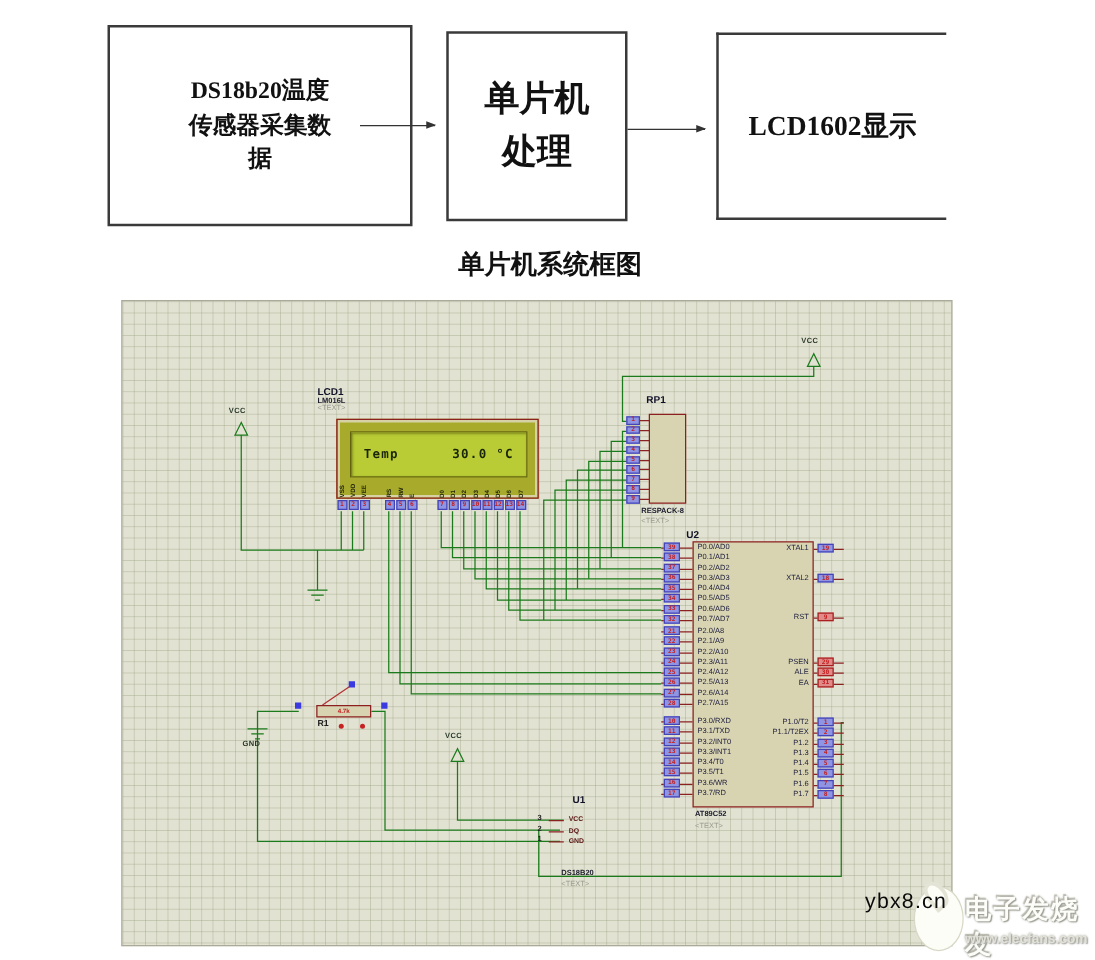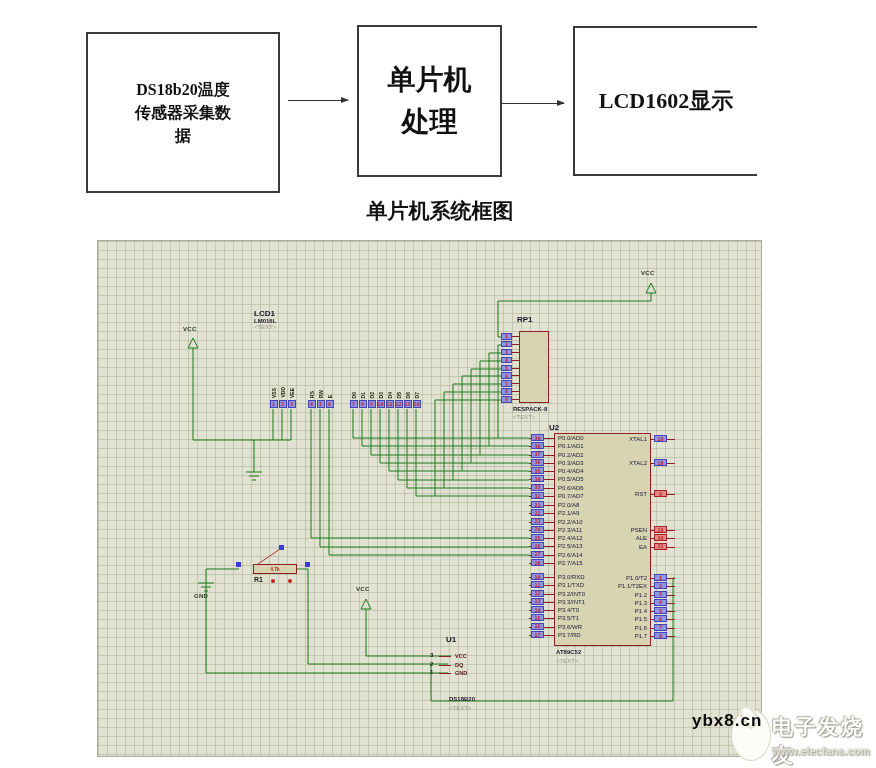--- a/index.html
+++ b/index.html
@@ -5,21 +5,21 @@
   *{box-sizing:border-box;margin:0;padding:0}
   html,body{width:876px;height:768px;background:#fff}
   body{font-family:"Liberation Sans","DejaVu Sans",sans-serif;position:relative}
   .screen{position:relative;width:876px;height:768px;overflow:hidden;background:#fff}
   .abs{position:absolute}
 
   
   .bd-box{position:absolute;border:2px solid #3a3a3a;display:flex;align-items:center;justify-content:center;
           text-align:center;white-space:pre-line;color:#111;
           font-family:"Liberation Serif","DejaVu Serif",serif;font-weight:bold}
-  .bd-box1{left:86px;top:32px;width:194px;height:161px;font-size:16px;line-height:1.45}
+  .bd-box1{left:86px;top:20px;width:244px;height:161px;font-size:19px;line-height:1.45}
   .bd-box2{left:357px;top:25px;width:145px;height:152px;font-size:28px;line-height:1.5}
   .bd-box3{left:573px;top:26px;width:184px;height:150px;font-size:22px;border-right:none}
   .bd-arrow{position:absolute;height:1px;background:#333}
   .bd-arrow::after{content:"";position:absolute;right:-1px;top:-3px;width:0;height:0;
           border-left:8px solid #333;border-top:3.5px solid transparent;border-bottom:3.5px solid transparent}
   .bd-caption{position:absolute;left:280px;top:197px;width:320px;text-align:center;color:#111;
           font-family:Liberation Sans, sans-serif;font-weight:bold;font-size:21px}
 
   
   .sch{position:absolute;left:97px;top:240px;width:665px;height:517px;background:#e2e2d2;
@@ -77,21 +77,21 @@
           font-size:7px;font-weight:bold;color:#0c3a0c}
   .u1btn{position:absolute;top:27px;width:8px;height:8px;border-radius:50%;background:#c62222;border:1px solid #7c0e0e}
 
   
   .r1body{position:absolute;left:155px;top:323px;width:44px;height:10px;background:#d8d4b2;border:1px solid #8c2020;
           display:flex;align-items:center;justify-content:center;font-size:5px;font-weight:bold;color:#c22020}
   .jsq{position:absolute;width:5px;height:5px;background:#3a3ae0}
   .rdot{position:absolute;width:4px;height:4px;border-radius:50%;background:#c62222}
 
   
-  .wm-site{position:absolute;left:692px;top:711px;font-size:17px;font-weight:bold;color:#0a0a0a;letter-spacing:1px}
+  .wm-site{position:absolute;left:692px;top:711px;font-size:17px;font-weight:normal;color:#0a0a0a;letter-spacing:1px}
   .wm-logo{position:absolute;left:731px;top:709px;width:40px;height:52px;background:#fdfdf8;border:1px solid #d8d8c6;
            border-radius:50%}
   .wm-flame{position:absolute;left:9px;top:-6px;width:16px;height:24px;border:3px solid #e4e4d6;background:#fdfdf8;
            border-radius:50% 50% 50% 0;transform:rotate(-40deg)}
   .wm-brand{position:absolute;left:772px;top:713px;font-size:21px;font-weight:bold;letter-spacing:2px;color:#fcfcf8;
            text-shadow:1px 1px 1px #9a9a90,-1px -1px 1px #b5b5aa,0 0 2px #999}
   .wm-url{position:absolute;left:772px;top:745px;font-size:11px;font-weight:bold;color:#e2e2d8;
            text-shadow:0 0 2px #9a9a90,1px 1px 1px #aaa}
 </style>
 </head>
@@ -170,20 +170,26 @@
     <div class="ptext" style="left:85px;top:85px">VCC</div>
     <div class="ptext" style="left:258px;top:345px">VCC</div>
     <div class="ptext" style="left:543px;top:29px">VCC</div>
     <div class="ptext" style="left:96px;top:352px">GND</div>
 
     <div class="abs" style="left:156px;top:68px">
       <div class="ref">LCD1</div>
       <div class="part">LM016L</div>
       <div class="ph">&lt;TEXT&gt;</div>
     </div>
+    <div class="lcd-module">
+      <div class="lcd-screen">
+        <span>Temp</span>
+        <span>30.0 °C</span>
+      </div>
+    </div>
 
     <div class="rowflex" style="left:171px;top:141px">
 
     <div class="vcell">
           <span class="vtext">VSS</span>
         </div>
         <div class="vcell">
           <span class="vtext">VDD</span>
         </div>
         <div class="vcell">
@@ -535,21 +541,21 @@
         </div>
         <div class="u2rowR">
           <span class="lab">P1.7</span>
           <span class="stub"></span>
           <span class="nbox">8</span>
         </div>
       </div>
     <div class="part abs" style="left:458px;top:408px">AT89C52</div>
     <div class="ph abs" style="left:458px;top:417px">&lt;TEXT&gt;</div>
 
-    <div class="ref abs" style="left:348px;top:394px">U1</div>
+    <div class="ref abs" style="left:360px;top:394px">U1</div>
     <div class="abs" style="left:332px;top:411px">
 
     <div class="u1row">
           <span class="num">3</span>
           <span class="stub"></span>
         </div>
         <div class="u1row">
           <span class="num">2</span>
           <span class="stub"></span>
         </div>

